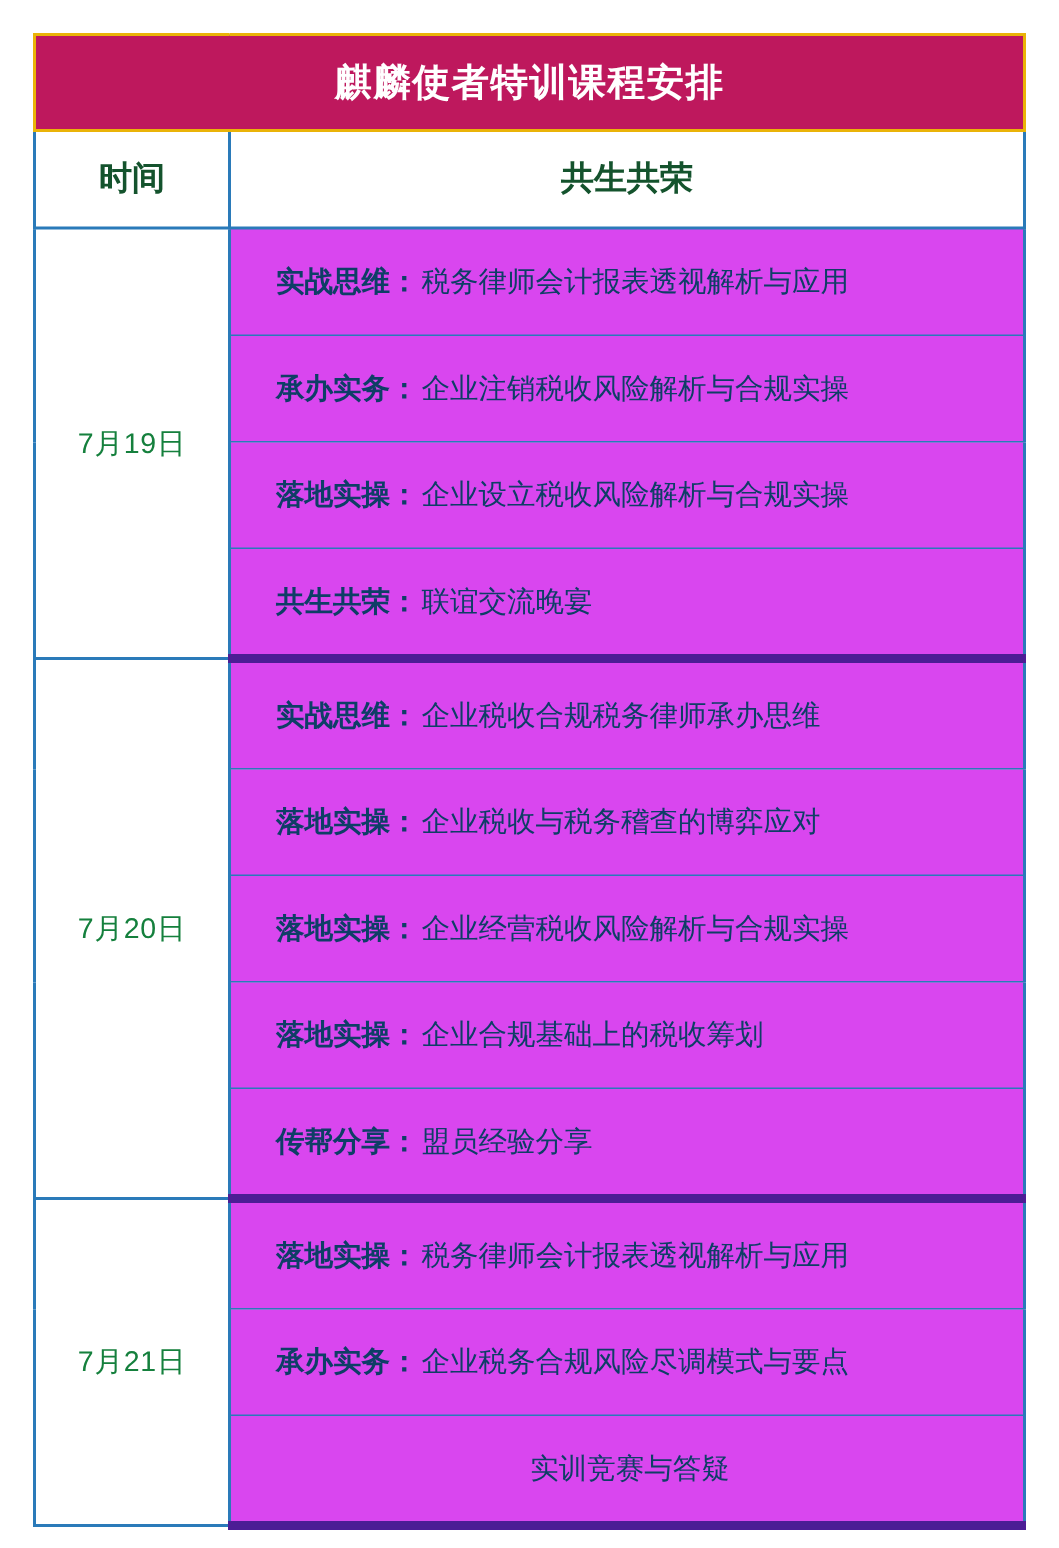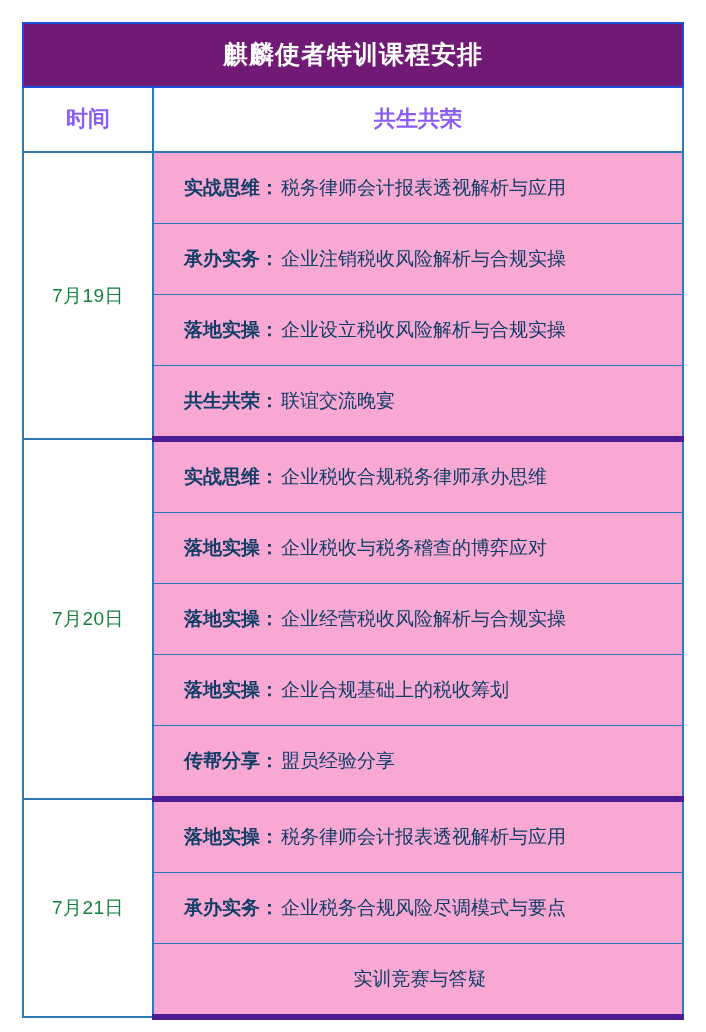--- a/index.html
+++ b/index.html
@@ -21,54 +21,54 @@
     box-sizing: border-box;
     padding: 22px 22px 22px 22px;
   }
   .table {
     width: 662px;
     border: 2px solid #2a7ab9;
     border-collapse: collapse;
     table-layout: fixed;
   }
   .title-row td {
-    background: #701a75;
+    background: #be185d;
     color: #ffffff;
     font-size: 25px;
     font-weight: bold;
     text-align: center;
     letter-spacing: 1px;
     padding: 14px 0 15px 0;
-    border: 2px solid #1d4ed8;
+    border: 2px solid #eab308;
   }
   .head-row td {
     font-size: 22px;
     font-weight: bold;
     text-align: center;
-    color: #8b5cf6;
+    color: #14532d;
     padding: 16px 0 17px 0;
     border: 2px solid #2a7ab9;
     background: #ffffff;
   }
   .date-cell {
     width: 130px;
     text-align: center;
     vertical-align: middle;
     font-size: 19px;
     color: #15803d;
     border: 2px solid #2a7ab9;
     background: #ffffff;
     letter-spacing: 0.5px;
   }
   .sess-cell {
     border: 1px solid #2a7ab9;
     border-left: 2px solid #2a7ab9;
     border-right: 2px solid #2a7ab9;
     padding: 19px 0 19px 30px;
-    background: #f9a8d4;
+    background: #d946ef;
     height: 32px;
   }
   .sess-cell.center {
     text-align: center;
     padding-left: 4px;
   }
   .group-top > .sess-cell {
     border-top: 2px solid #2a7ab9;
   }
   .group-bottom > .sess-cell,

